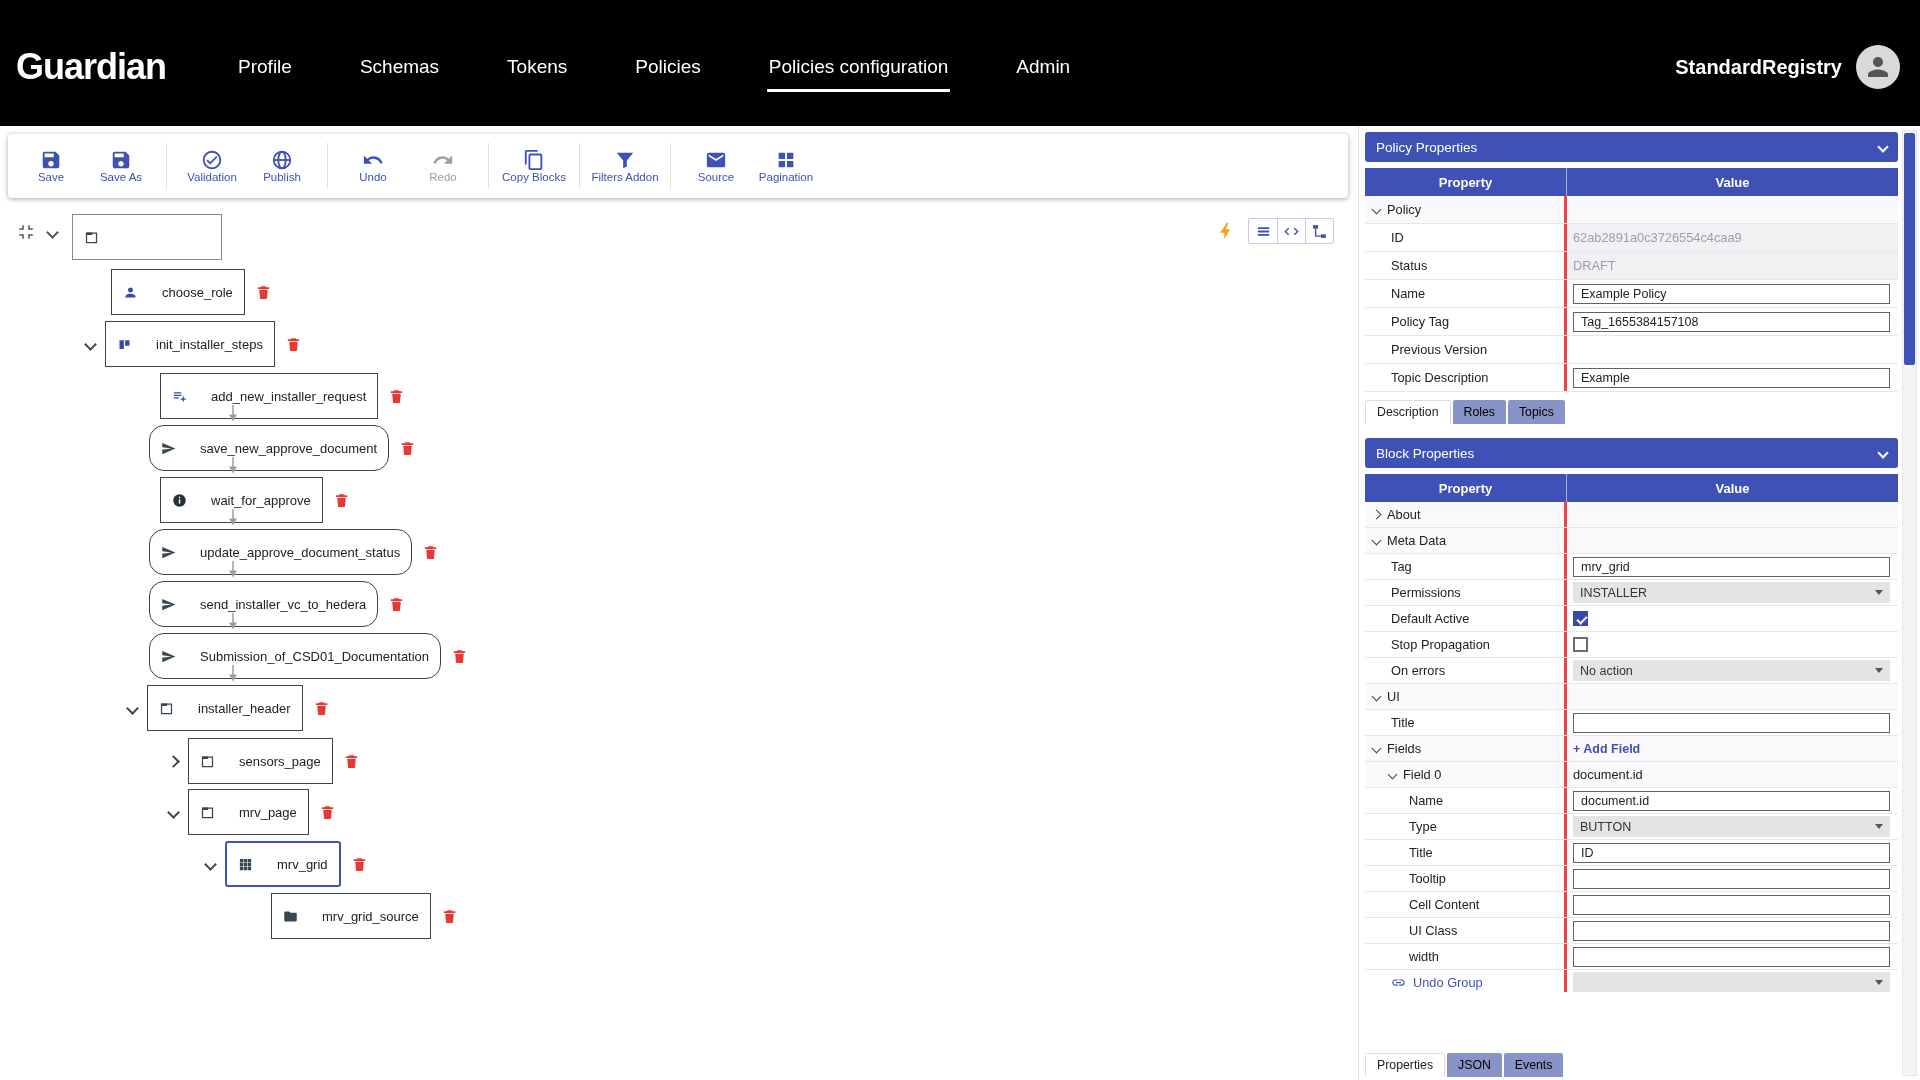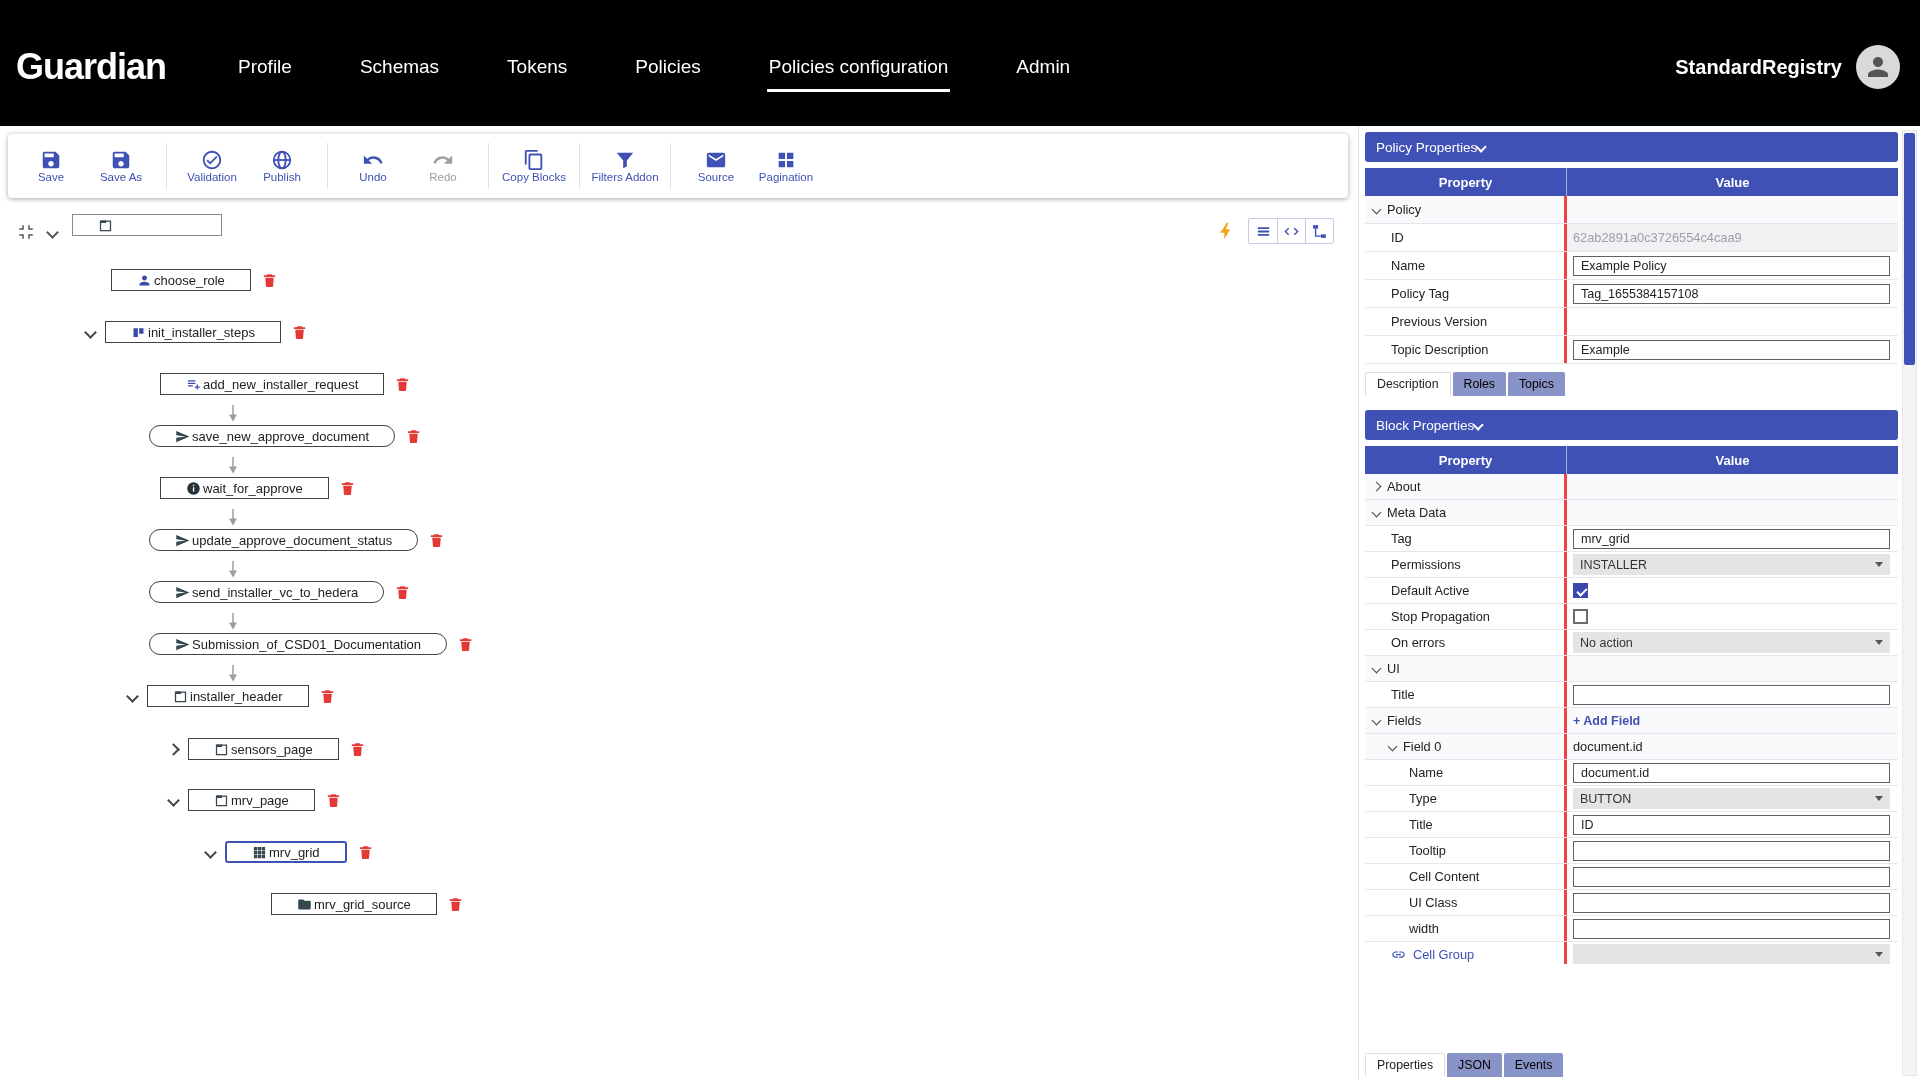--- a/index.html
+++ b/index.html
@@ -30,38 +30,38 @@
     color:#3f51b5; font-size:11.5px; cursor:pointer; text-align:center; line-height:1.05; }
   .tb-btn svg { width:22px; height:22px; }
   .tb-btn.disabled { color:#9e9e9e; }
   .tb-sep { width:1px; align-self:stretch; margin:9px 10px; background:#e0e0e0; }
 
   
   .canvas { flex:1; position:relative; overflow:hidden; background:#fff; }
   .chev { display:inline-block; width:9px; height:9px; border-right:2px solid #444; border-bottom:2px solid #444; transform:rotate(45deg); cursor:pointer; }
   .chev.right { transform:rotate(-45deg); }
   .tnode { position:absolute; display:flex; align-items:center; gap:10px; }
-  .nbox { display:flex; align-items:center; gap:2px; border:1px solid #424242; background:#fff; height:22px; padding:0 25px; font-size:13px; white-space:nowrap; cursor:pointer; }
+  .nbox { display:flex; align-items:center; gap:24px; border:1px solid #424242; background:#fff; height:46px; padding:0 11px; font-size:13px; white-space:nowrap; cursor:pointer; }
   .nbox.oval { border-radius:15px; }
   .nbox.selected { border:2px solid #3f51b5; border-radius:3px; }
   .nbox.root { border-color:#8a8a8a; width:150px; }
   .nicon { width:15px; height:15px; flex:0 0 auto; color:#37474f; }
   .nicon.blue { color:#3949ab; }
   .trash { width:17px; height:17px; color:#e53935; cursor:pointer; flex:0 0 auto; }
   .tarrow { position:absolute; }
   .canvas-ctl { position:absolute; display:flex; align-items:center; gap:10px; }
   .ctl-btn { display:flex; align-items:center; justify-content:center; width:24px; height:24px; cursor:pointer; }
   .seg { display:flex; border:1px solid #c5cae9; border-radius:2px; }
   .segbtn { width:28px; height:24px; display:flex; align-items:center; justify-content:center; border-left:1px solid #c5cae9; color:#3f51b5; cursor:pointer; }
   .segbtn:first-child { border-left:none; }
   .segbtn svg { width:17px; height:17px; }
 
   
   .rightpanel { width:562px; flex:0 0 auto; border-left:1px solid #e2e2ea; position:relative; background:#fff; padding:6px 22px 0 6px; }
-  .sec-head { height:30px; background:#3f51b5; color:#fff; display:flex; align-items:center; padding:0 11px; font-size:13.5px; border-radius:3px; cursor:pointer; }
+  .sec-head { height:30px; background:#3f51b5; color:#fff; display:flex; align-items:center; justify-content:space-between; padding:0 11px; font-size:13.5px; border-radius:3px; cursor:pointer; }
   .sec-head .chev { border-color:#fff; width:8px; height:8px; }
   .thead { display:flex; height:28px; background:#3f51b5; color:#fff; margin-top:6px; font-size:13px; font-weight:bold; }
   .th { display:flex; align-items:center; justify-content:center; }
   .th.c1 { width:202px; border-right:1px solid rgba(255,255,255,.55); }
   .th.c2 { flex:1; }
   .prow { display:flex; height:28px; border-bottom:1px solid #e6e6ec; background:#fff; font-size:12.8px; align-items:stretch; }
   .brow { height:26px; }
   .prow.group { background:#fafafc; }
   .plabel { width:202px; display:flex; align-items:center; gap:7px; padding-left:26px; border-right:3px solid #ef4444; color:#222; overflow:hidden; white-space:nowrap; }
   .plabel.g0 { padding-left:8px; }
@@ -525,20 +525,26 @@
             </div>
           <div class="pvalue"></div>
         </div>
         <div class="prow">
           <div class="plabel">ID</div>
           <div class="pvalue ro">
               <span>62ab2891a0c3726554c4caa9</span>
             </div>
         </div>
         <div class="prow">
+          <div class="plabel">Status</div>
+          <div class="pvalue ro">
+              <span>DRAFT</span>
+            </div>
+        </div>
+        <div class="prow">
           <div class="plabel">Name</div>
           <div class="pvalue">
               <input class="cell-input" value="Example Policy" style="">
             </div>
         </div>
         <div class="prow">
           <div class="plabel">Policy Tag</div>
           <div class="pvalue">
               <input class="cell-input" value="Tag_1655384157108" style="">
             </div>
@@ -686,21 +692,21 @@
           <div class="plabel ind2">width</div>
           <div class="pvalue">
               <input class="cell-input" value="" style="">
             </div>
         </div>
         <div class="prow brow">
           <div class="plabel bindlabel">
               <svg>
                 <use href="#i-link"></use>
               </svg>
-              <span>Cell Group</span>
+              <span>Undo Group</span>
             </div>
           <div class="pvalue">
               <div class="cell-select"></div>
             </div>
         </div>
       </div>
 
       <div class="tabs bottom-tabs">
         <span class="tab active">Properties</span>
         <span class="tab">JSON</span>

